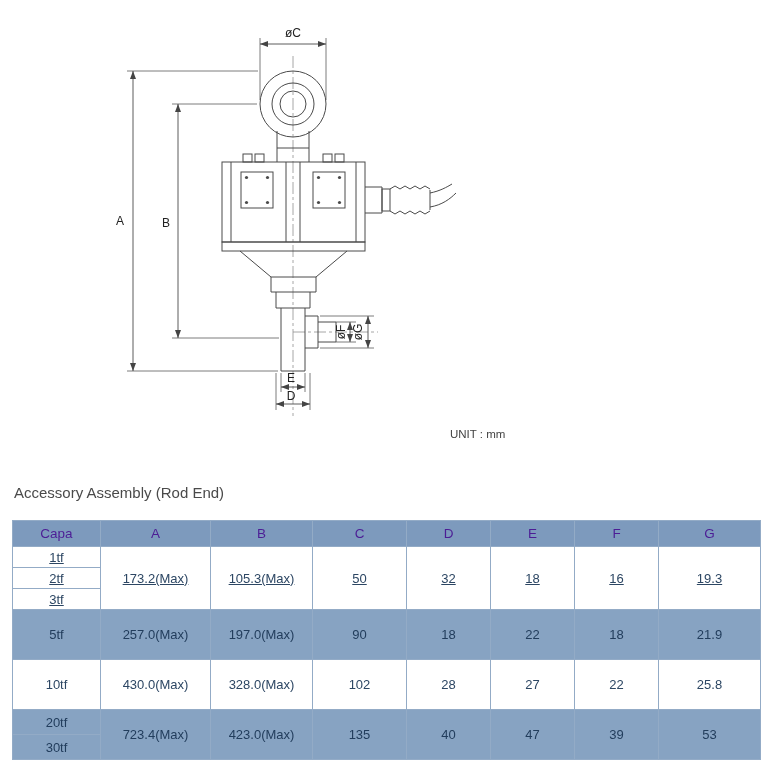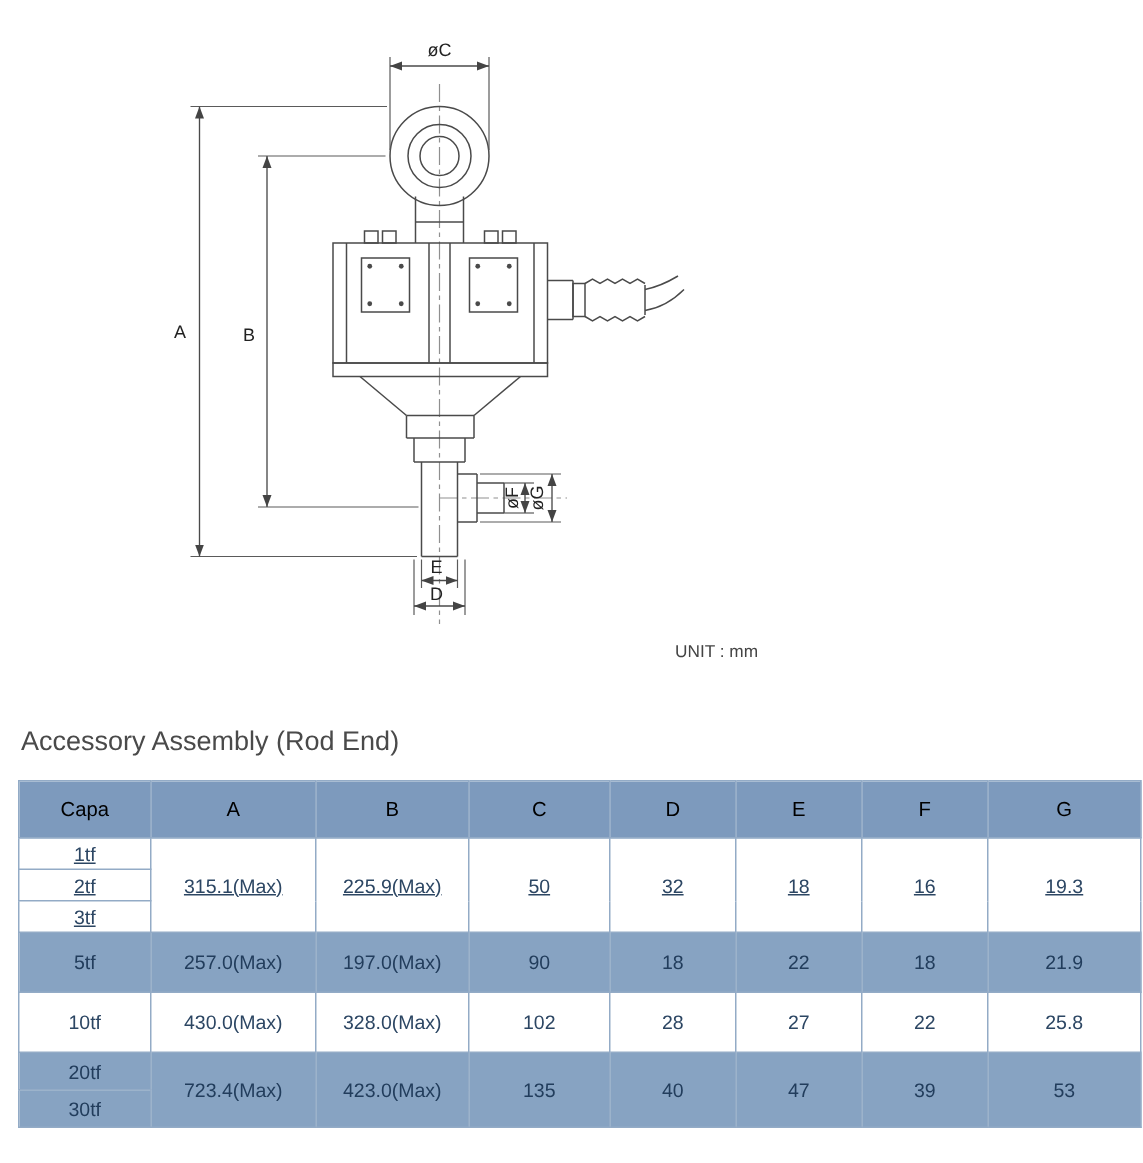--- a/index.html
+++ b/index.html
@@ -9,29 +9,29 @@
 
   .drawing { position:absolute; top:0; left:0; }
   .ln  { fill:none; stroke:#4a4a4a; stroke-width:1; }
   .ext { fill:none; stroke:#5a5a5a; stroke-width:0.8; }
   .dim { fill:none; stroke:#4a4a4a; stroke-width:0.9; }
   .cl  { fill:none; stroke:#8f8f8f; stroke-width:0.8; stroke-dasharray:12 3 3 3; }
   .dot { fill:#4a4a4a; stroke:none; }
   .dimlbl { font-size:12px; fill:#222; font-family:"Liberation Sans",sans-serif; }
   .note   { font-size:11.5px; fill:#444; font-family:"Liberation Sans",sans-serif; }
 
-  .section-title { position:absolute; top:484px; left:14px; font-size:18px; color:#4a4a4a; }
+  .section-title { position:absolute; top:484px; left:14px; font-size:15px; color:#4a4a4a; }
 
   .spec-table { position:absolute; top:520px; left:12px; width:748px; border-collapse:collapse;
                 font-size:13px; color:#2c4663; table-layout:fixed; }
   .spec-table th, .spec-table td { border:1px solid #93abc6; text-align:center; vertical-align:middle;
                 font-weight:normal; padding:0; }
-  .spec-table thead th { background:#7d9abd; color:#000000; height:38px; font-size:13.5px; }
+  .spec-table thead th { background:#7d9abd; color:#4c1d95; height:26px; font-size:13.5px; }
   tr.h20 { height:21px;text-decoration:underline; }
-  tr.h48 { height:40px; }
+  tr.h48 { height:50px; }
   tr.h24 { height:25px; }
   tr.shaded td { background:#87a3c2; color:#223d5c; }
 </style>
 </head>
 <body>
 
 <div class="page">
 
   <svg class="drawing" width="762" height="470" viewBox="0 0 762 470">
     <defs>
@@ -189,22 +189,22 @@
         <th>D</th>
         <th>E</th>
         <th>F</th>
         <th>G</th>
       </tr>
     </thead>
     <tbody>
 
       <tr class="h20">
         <td>1tf</td>
-        <td rowspan="3">315.1(Max)</td>
-        <td rowspan="3">225.9(Max)</td>
+        <td rowspan="3">173.2(Max)</td>
+        <td rowspan="3">105.3(Max)</td>
         <td rowspan="3">50</td>
         <td rowspan="3">32</td>
         <td rowspan="3">18</td>
         <td rowspan="3">16</td>
         <td rowspan="3">19.3</td>
       </tr>
       <tr class="h20">
         <td>2tf</td>
       </tr>
       <tr class="h20">

